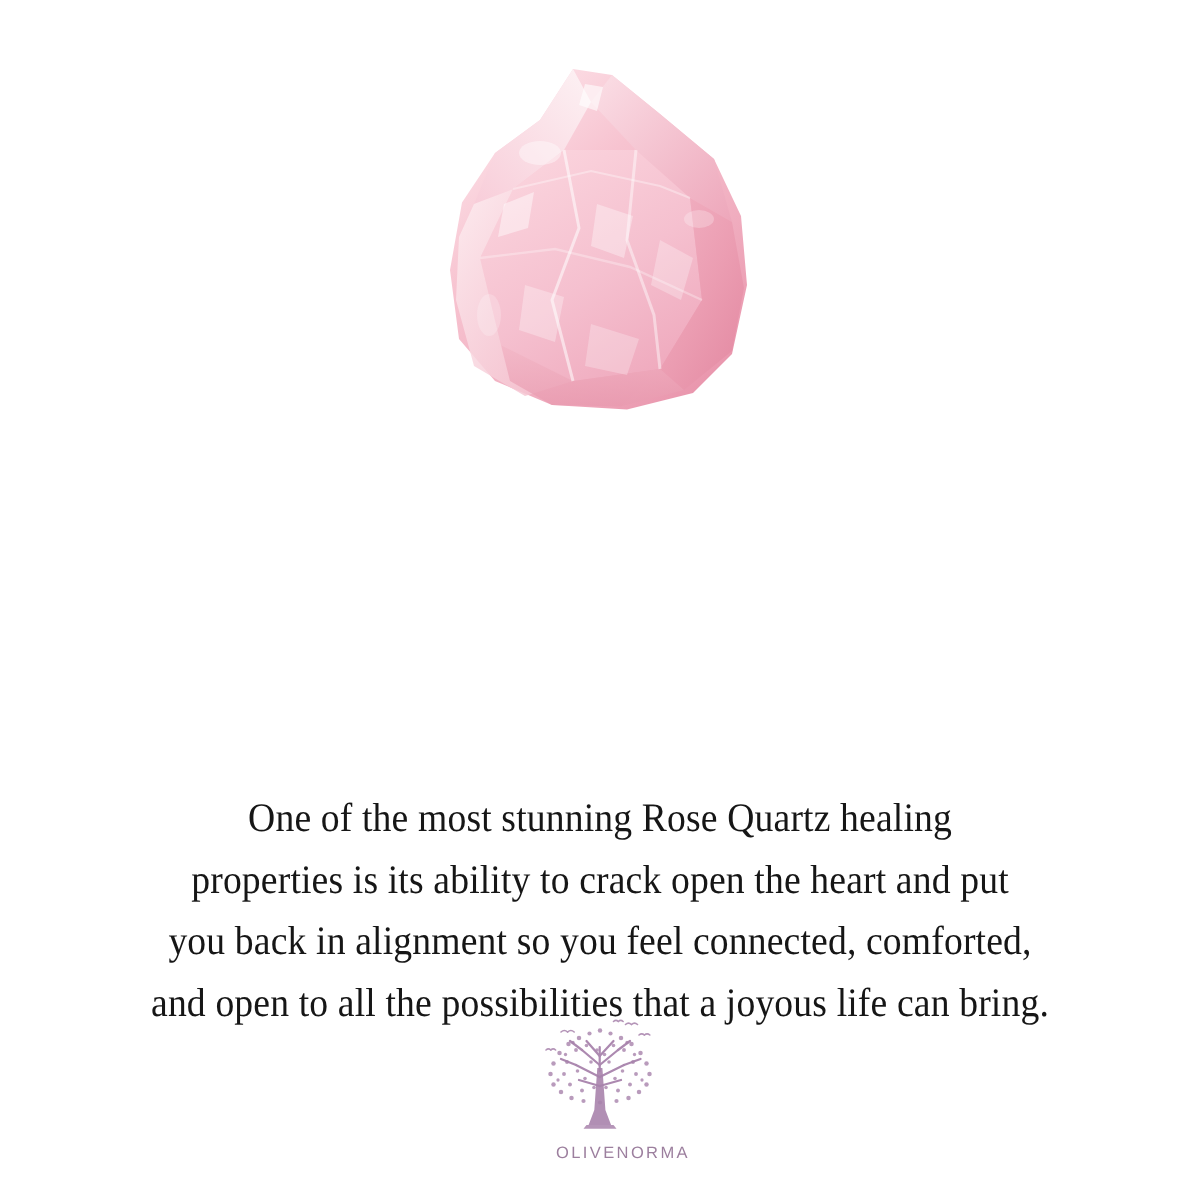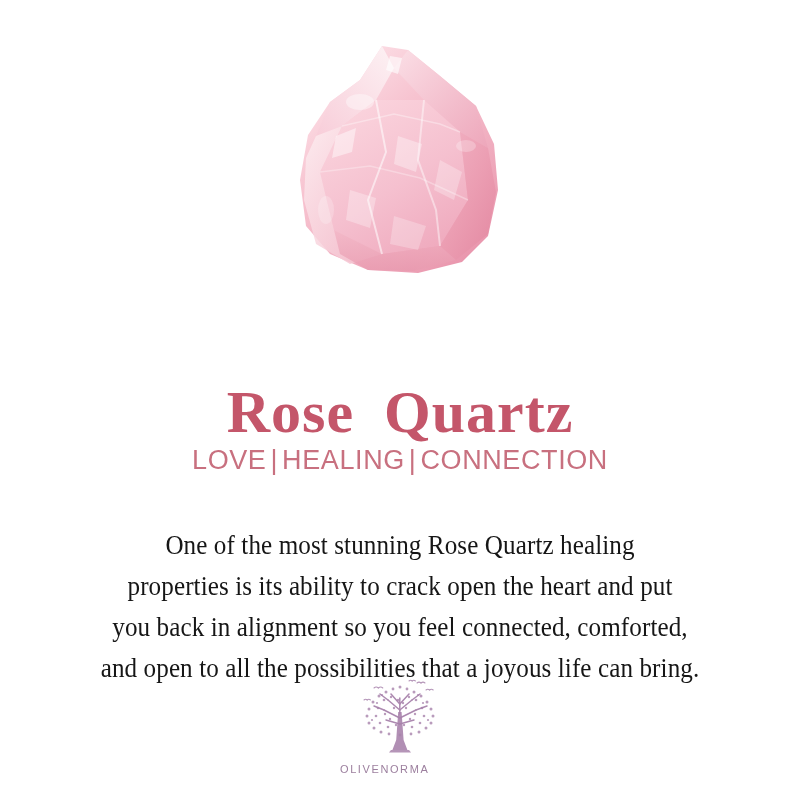--- a/index.html
+++ b/index.html
@@ -101,21 +101,21 @@
     transform: scaleX(0.93);
   }
 
   
   .logo {
     position: absolute;
     left: 50%;
     top: 678px;
     transform: translateX(-50%);
     width: 120px;
-    text-align: left;
+    text-align: right;
   }
   .logo-mark {
     display: block;
     margin: 0 auto;
     width: 92px;
     height: 82px;
   }
   .logo-word {
     display: block;
     margin-top: 3px;
@@ -195,25 +195,21 @@
         <path d="M150 120 L172 132 L164 160 L144 150 Z" fill="#ffffff" opacity="0.28"></path>
         <path d="M60 150 L86 158 L80 188 L56 180 Z" fill="#ffffff" opacity="0.3"></path>
         <path d="M104 176 L136 186 L128 210 L100 204 Z" fill="#ffffff" opacity="0.26"></path>
         <ellipse cx="70" cy="62" rx="14" ry="8" fill="#ffffff" opacity="0.4"></ellipse>
         <ellipse cx="176" cy="106" rx="10" ry="6" fill="#ffffff" opacity="0.25"></ellipse>
         <ellipse cx="36" cy="170" rx="8" ry="14" fill="#ffffff" opacity="0.22"></ellipse>
       </svg>
     </div>
   </div>
 
-  <h1 class="title">Rose  Quartz</h1>
-
-  <div class="subtitle">
-    <span>LOVE</span><span class="sep">|</span><span>HEALING</span><span class="sep">|</span><span>CONNECTION</span>
-  </div>
+
 
   <div class="body-copy">
     <span class="line">One of the most stunning Rose Quartz healing</span>
     <span class="line">properties is its ability to crack open the heart and put</span>
     <span class="line">you back in alignment so you feel connected, comforted,</span>
     <span class="line">and open to all the possibilities that a joyous life can bring.</span>
   </div>
 
   <div class="logo">
     <svg class="logo-mark" viewBox="0 0 92 82" xmlns="http://www.w3.org/2000/svg">

